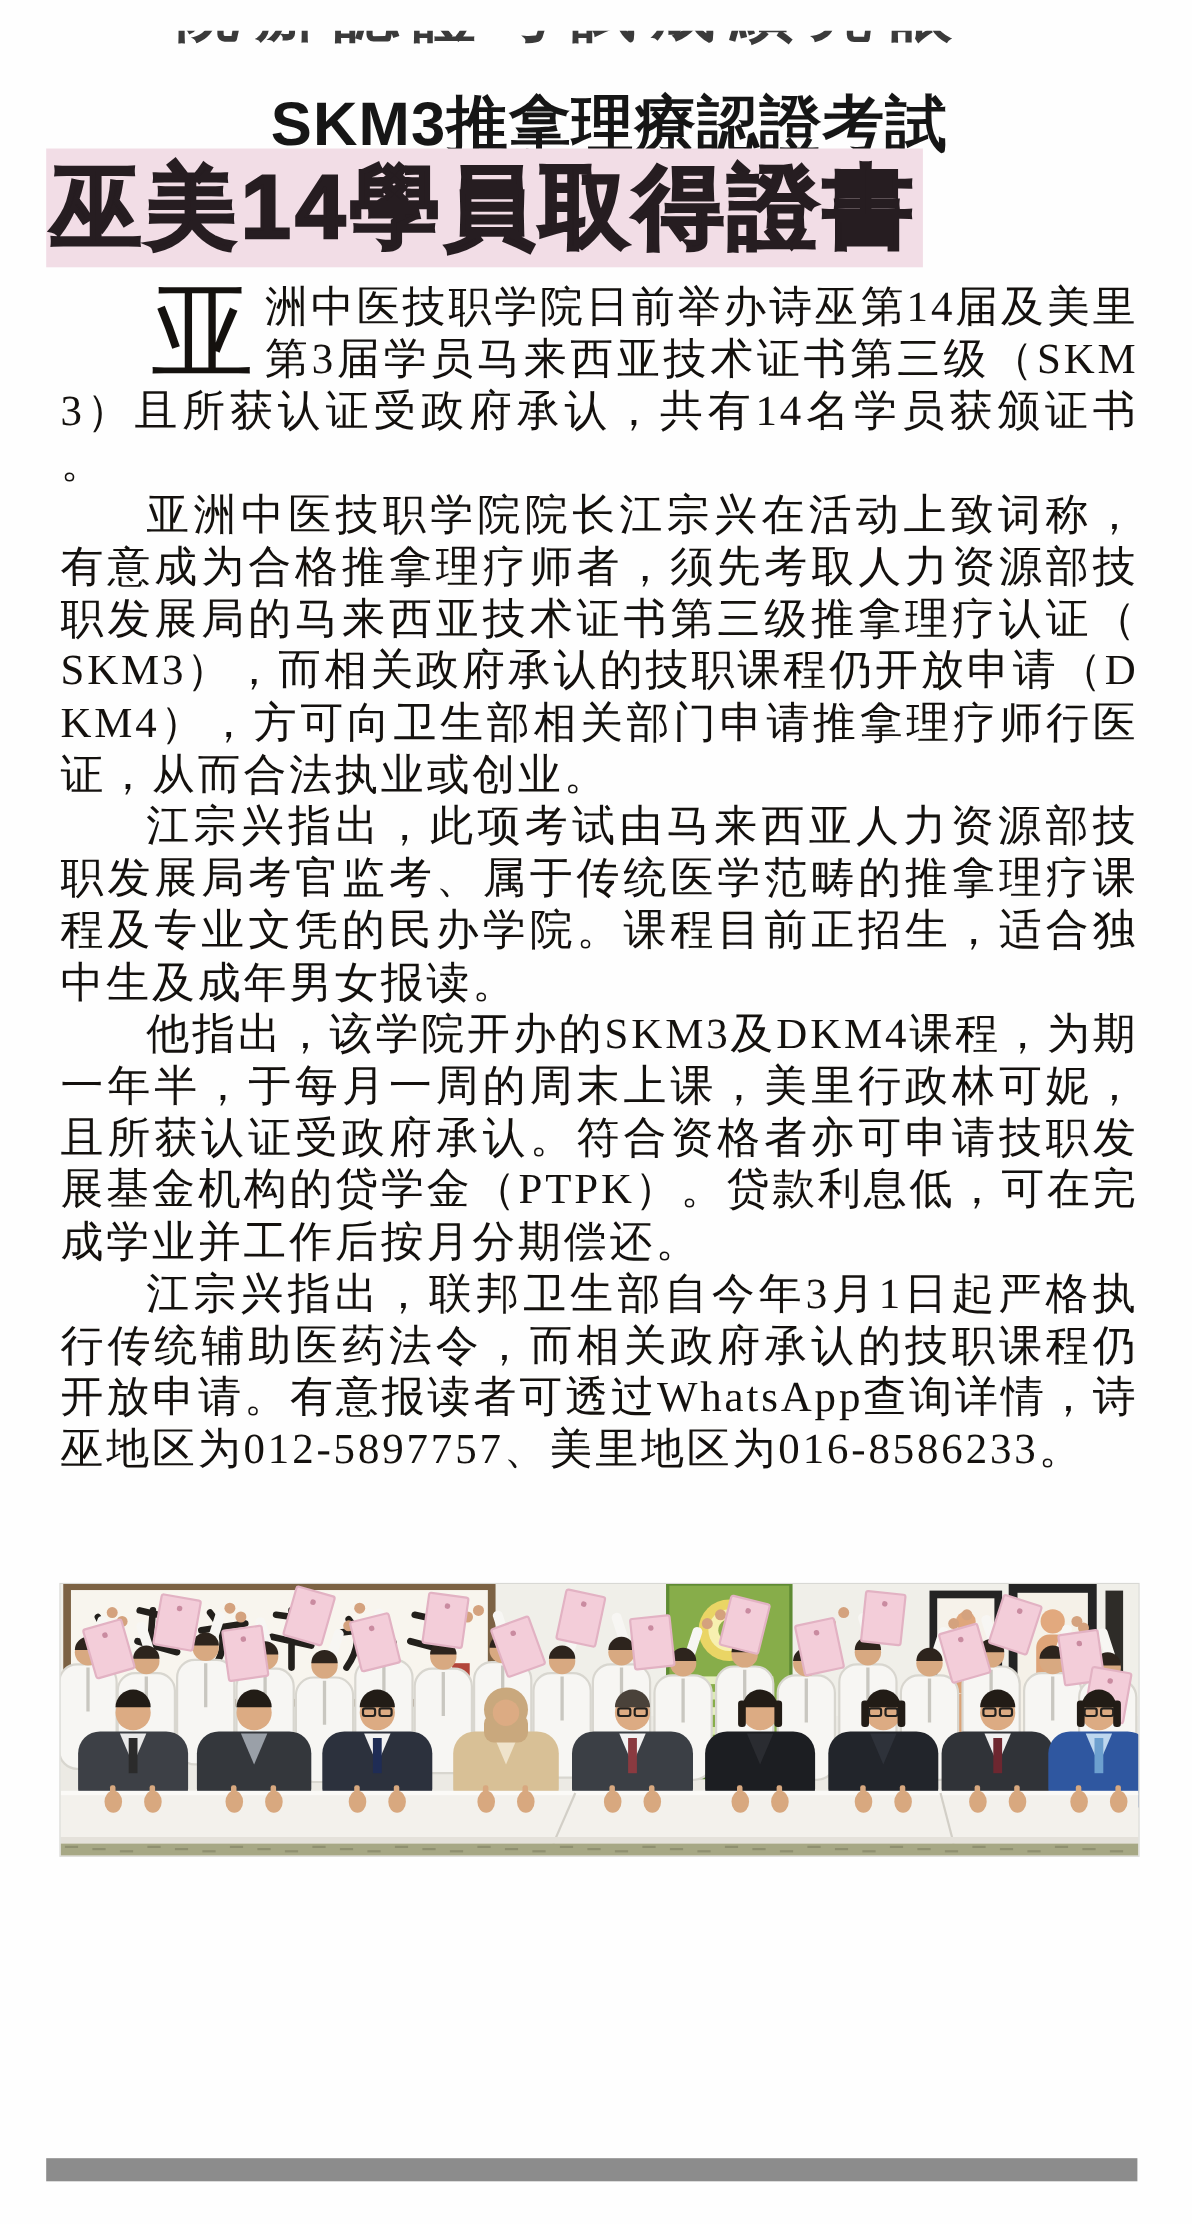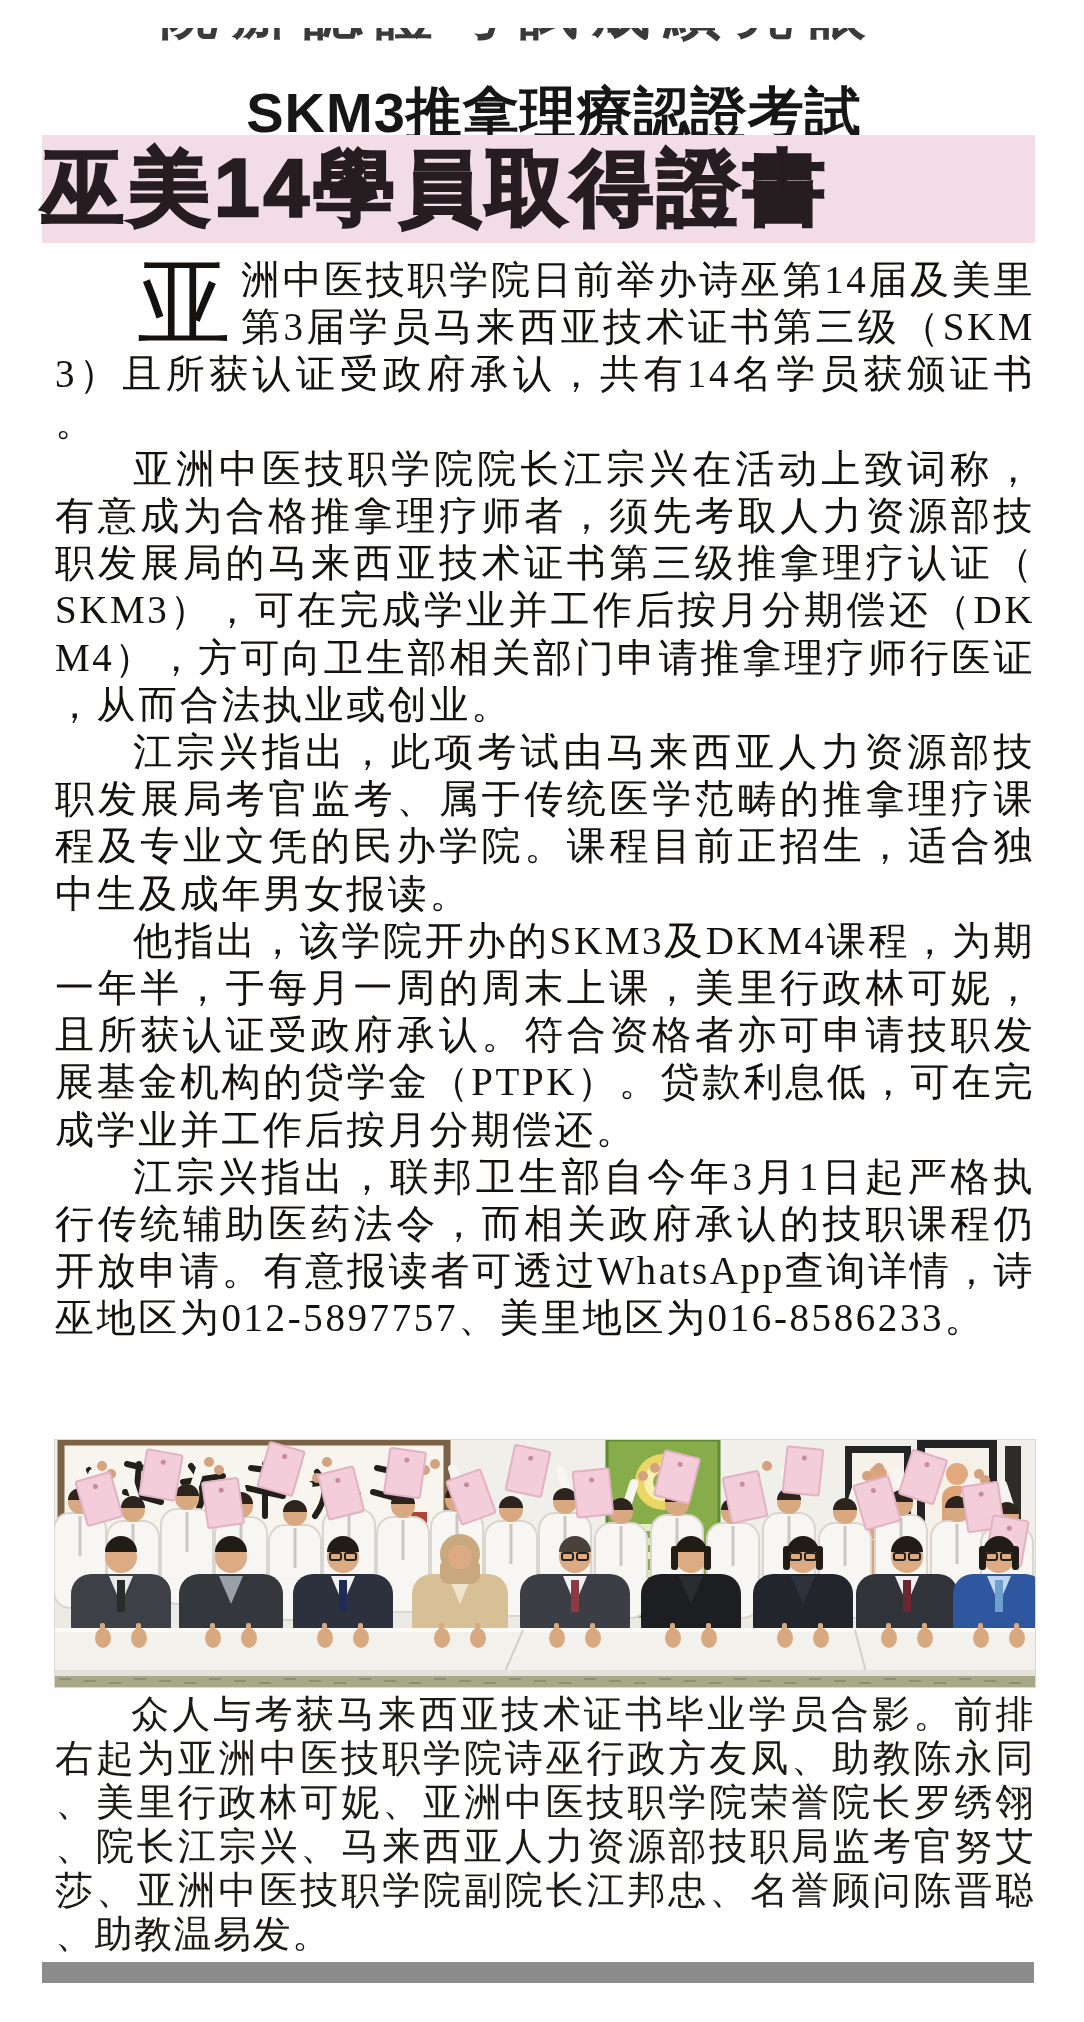--- a/index.html
+++ b/index.html
@@ -10,22 +10,22 @@
   
   .masthead-clip{position:absolute;top:28px;left:160px;width:770px;height:26px;overflow:hidden;}
   .masthead-clip span{display:block;white-space:nowrap;font-family:"Liberation Sans",sans-serif;
        font-weight:700;font-size:58px;line-height:58px;letter-spacing:14px;color:#3a3a3a;
        transform:translateY(-45px);}
 
   .kicker{position:absolute;top:64px;left:0;width:100%;margin:12px;text-align:center;
        font-family:"Liberation Sans",sans-serif;font-weight:700;font-size:56px;
        letter-spacing:1px;color:#161616;}
 
-  .banner{position:absolute;top:135px;left:42px;width:993px;height:108px;background:#f2dde6;
-       display:flex;align-items:center;justify-content:flex-start;}
+  .banner{position:absolute;top:135px;left:42px;width:797px;height:108px;background:#f2dde6;
+       display:flex;align-items:center;justify-content:center;}
   .banner h1{margin:0;font-family:"Liberation Sans",sans-serif;font-weight:900;font-size:82px;
        letter-spacing:4px;color:#261d21;-webkit-text-stroke:2.5px #261d21;}
 
   .article{position:absolute;top:256px;left:55px;width:980px;height:1184px;overflow:hidden;
        font-size:39px;line-height:47.2px;letter-spacing:2.6px;text-align:justify;
        overflow-wrap:anywhere;line-break:anywhere;color:#14110e;}
   .article p{margin:0;text-indent:2em;}
   .article p.first{text-indent:0;}
   .dropcap{float:left;font-size:94px;line-height:88px;margin:3px 10px 0 82px;letter-spacing:0;}
 
@@ -48,21 +48,21 @@
   </div>
 
   <h2 class="kicker">SKM3推拿理療認證考試</h2>
 
   <div class="banner">
     <h1>巫美14學員取得證書</h1>
   </div>
 
   <div class="article">
     <p class="first"><span class="dropcap">亚</span><span>洲中医技职学院日前举办诗巫第14届及美里第3届学员马来西亚技术证书第三级（SKM3）且所获认证受政府承认，共有14名学员获颁证书。</span></p>
-    <p>亚洲中医技职学院院长江宗兴在活动上致词称，有意成为合格推拿理疗师者，须先考取人力资源部技职发展局的马来西亚技术证书第三级推拿理疗认证（SKM3），可在完成学业并工作后按月分期偿还（DKM4），方可向卫生部相关部门申请推拿理疗师行医证，从而合法执业或创业。</p>
+    <p>亚洲中医技职学院院长江宗兴在活动上致词称，有意成为合格推拿理疗师者，须先考取人力资源部技职发展局的马来西亚技术证书第三级推拿理疗认证（SKM3），而相关政府承认的技职课程仍开放申请（DKM4），方可向卫生部相关部门申请推拿理疗师行医证，从而合法执业或创业。</p>
     <p>江宗兴指出，此项考试由马来西亚人力资源部技职发展局考官监考、属于传统医学范畴的推拿理疗课程及专业文凭的民办学院。课程目前正招生，适合独中生及成年男女报读。</p>
     <p>他指出，该学院开办的SKM3及DKM4课程，为期一年半，于每月一周的周末上课，美里行政林可妮，且所获认证受政府承认。符合资格者亦可申请技职发展基金机构的贷学金（PTPK）。贷款利息低，可在完成学业并工作后按月分期偿还。</p>
     <p>江宗兴指出，联邦卫生部自今年3月1日起严格执行传统辅助医药法令，而相关政府承认的技职课程仍开放申请。有意报读者可透过WhatsApp查询详情，诗巫地区为012-5897757、美里地区为016-8586233。</p>
   </div>
 
   <figure class="photo">
     <svg id="photo-svg" width="980" height="247" viewBox="0 0 980 247" xmlns="http://www.w3.org/2000/svg">
         <rect x="0" y="0" width="980" height="247" fill="#eceae4"></rect>
         <rect x="0" y="0" width="980" height="120" fill="#f0efe9"></rect>
         <rect x="6" y="2" width="386" height="106" fill="#f8f5ee" stroke="#7c6244" stroke-width="7"></rect>
@@ -369,17 +369,16 @@
         <rect x="804" y="242" width="12" height="2" fill="#8f9070"></rect>
         <rect x="829" y="238" width="12" height="2" fill="#8f9070"></rect>
         <rect x="854" y="240" width="12" height="2" fill="#8f9070"></rect>
         <rect x="879" y="242" width="12" height="2" fill="#8f9070"></rect>
         <rect x="904" y="238" width="12" height="2" fill="#8f9070"></rect>
         <rect x="929" y="240" width="12" height="2" fill="#8f9070"></rect>
         <rect x="954" y="242" width="12" height="2" fill="#8f9070"></rect>
       </svg>
   </figure>
 
-  <p class="caption">众人与考获马来西亚技术证书毕业学员合影。前排右起为亚洲中医技职学院诗巫行政方友凤、助教陈永同、美里行政林可妮、亚洲中医技职学院荣誉院长罗绣翎、院长江宗兴、马来西亚人力资源部技职局监考官努艾莎、亚洲中医技职学院副院长江邦忠、名誉顾问陈晋聪、助教温易发。</p>
 
   <div class="bottom-bar"></div>
 
 </div>
 
 </body></html>

